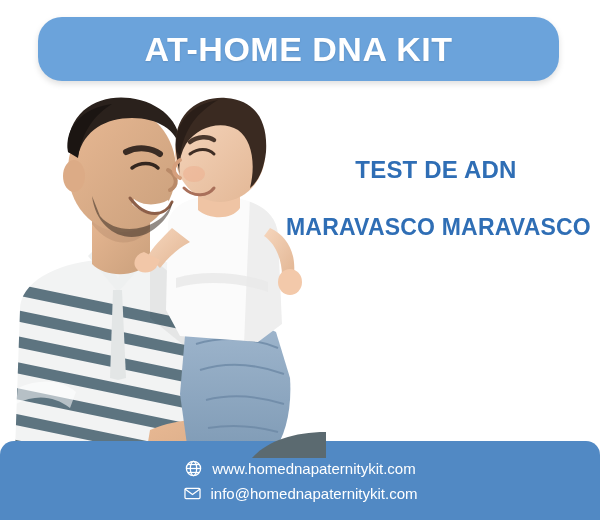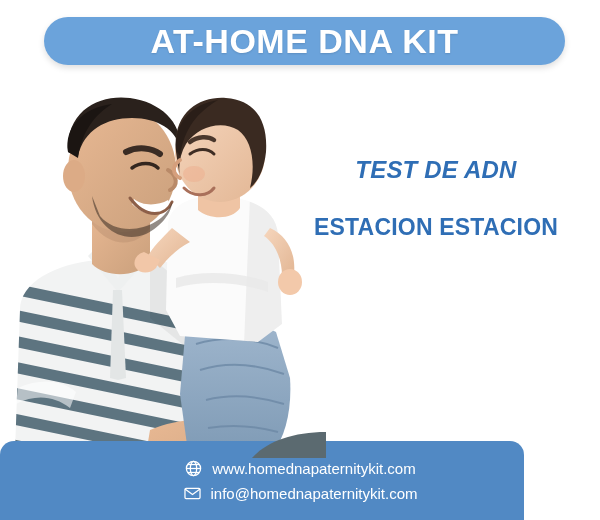--- a/index.html
+++ b/index.html
@@ -14,24 +14,24 @@
     position: relative;
     width: 600px;
     height: 520px;
     background: #ffffff;
     overflow: hidden;
   }
 
   
   .header-pill {
     position: absolute;
-    left: 44px;
+    left: 38px;
     top: 17px;
     width: 521px;
-    height: 48px;
+    height: 64px;
     background: #6ba3db;
     border-radius: 24px;
     box-shadow: 0 3px 6px rgba(0,0,0,0.13);
     display: flex;
     align-items: center;
     justify-content: center;
     z-index: 6;
   }
   .header-title {
     color: #ffffff;
@@ -53,21 +53,21 @@
     z-index: 5;
   }
   .headline-line {
     color: #2f6eb5;
     font-size: 24px;
     font-weight: bold;
     line-height: 1;
     letter-spacing: 0.2px;
     white-space: nowrap;
   }
-  .headline-line.l1 { margin-bottom: 34px; font-style: italic; }
+  .headline-line.l1 { margin-bottom: 34px; }
   .headline-line.l2 { margin-bottom: 34px; }
   .headline-line.l3 { font-size: 23px; }
 
   
   .photo-wrap {
     position: absolute;
     left: 0px;
     top: 78px;
     width: 320px;
     height: 442px;
@@ -79,21 +79,21 @@
     left: 0; top: 0;
     width: 320px;
     height: 442px;
   }
 
   
   .footer-band {
     position: absolute;
     left: 0;
     bottom: 0;
-    width: 524px;
+    width: 600px;
     height: 79px;
     background: #5189c4;
     border-top-left-radius: 14px;
     border-top-right-radius: 14px;
     z-index: 5;
   }
   
   .footer-notch {
     position: absolute;
     left: 252px;
@@ -283,21 +283,21 @@
 
         <ellipse cx="194" cy="96" rx="11" ry="8" fill="#eeae8d" opacity="0.5"></ellipse>
       </g>
 
       <rect x="0" y="0" width="320" height="442" fill="none"></rect>
     </svg>
   </div>
 
   <div class="headline-block">
     <div class="headline-line l1">TEST DE ADN</div>
-    <div class="headline-line l3">ESTACION ESTACION</div>
+    <div class="headline-line l3">MARAVASCO MARAVASCO</div>
   </div>
 
   <div class="footer-band">
     <div class="footer-rows">
 
       <div class="footer-row">
         <div class="contact-item">
           <span class="ico">
             <svg viewBox="0 0 24 24" fill="none" stroke="#ffffff" stroke-width="1.6">
               <circle cx="12" cy="12" r="9"></circle>

